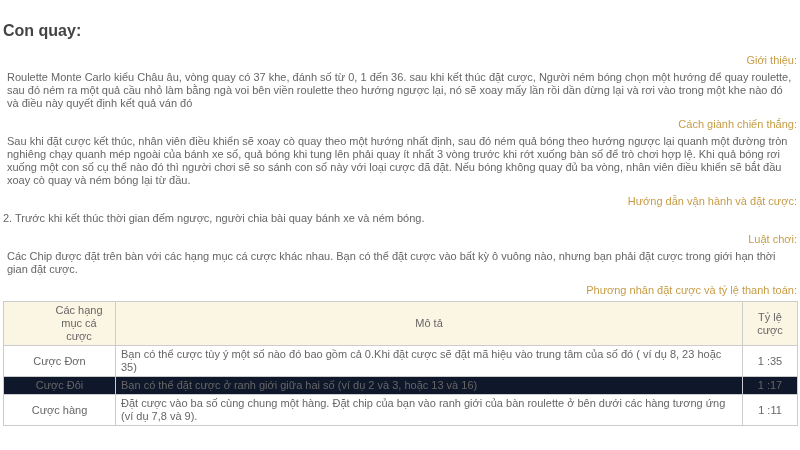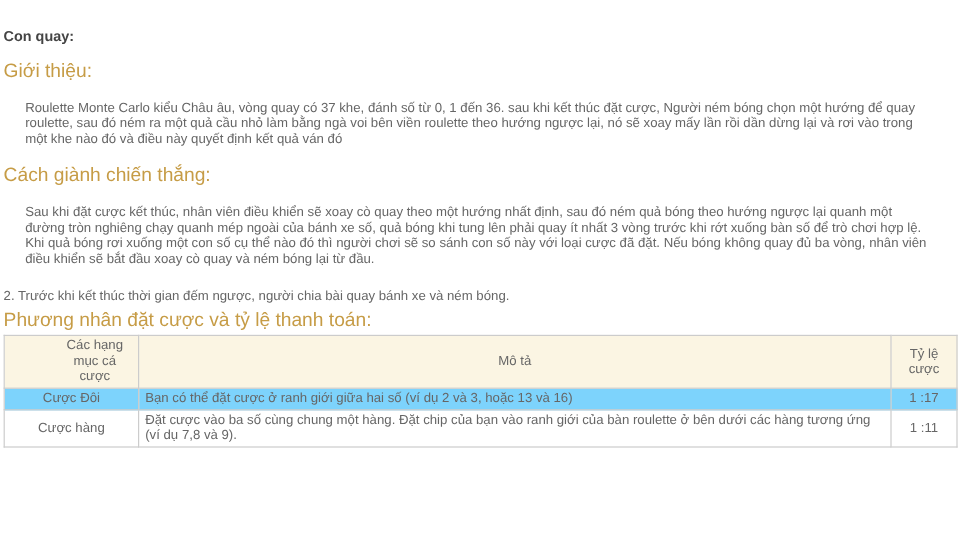--- a/index.html
+++ b/index.html
@@ -1,64 +1,74 @@
 <!DOCTYPE html>
 <html><head>
 <meta charset="utf-8">
 <style>
   html,body{margin:0;padding:0;background:#ffffff;}
   body{font-family:"Liberation Sans","DejaVu Sans",sans-serif;font-size:11px;line-height:13px;color:#666;width:800px;height:450px;overflow:hidden;}
   .container{padding:24px 3px 0 3px;}
-  h1{font-size:12px;line-height:13px;color:#444;margin:0 0 17px 0;font-weight:bold;}
-  .sec-heading{color:#c69c46;font-size:16px;line-height:12px;font-weight:normal;margin:8px 0 5px 0;}
-  p{margin:18px;padding:0;}
+  h1{font-size:16px;line-height:13px;color:#444;margin:0 0 17px 0;font-weight:bold;}
+  .sec-heading{color:#c69c46;font-size:11px;line-height:12px;font-weight:normal;margin:8px 0 5px 0;text-align:right;}
+  p{margin:4px;padding:0;}
   .list-line{margin:0;}
   table{border-collapse:collapse;width:795px;margin-top:5px;font-size:11px;line-height:13px;color:#666;table-layout:fixed;}
   th,td{border:1px solid #cccccc;padding:2px 5px;vertical-align:middle;}
   thead th{background:#fbf5e3;font-weight:normal;text-align:center;}
   .col-cat{width:62px;padding-left:44px;}
   .col-ratio{width:44px;}
   td.cat,td.ratio{text-align:center;}
-  tr.alt td{background:#7dd3fc;}
+  tr.alt td{background:#0f172a;}
 </style>
 </head>
 <body>
 
 <div class="container">
 
   <h1>Con quay:</h1>
 
   <div>
     <div class="sec-heading">Giới thiệu:</div>
     <p>Roulette Monte Carlo kiểu Châu âu, vòng quay có 37 khe, đánh số từ 0, 1 đến 36. sau khi kết thúc đặt cược, Người ném bóng chọn một hướng để quay roulette, sau đó ném ra một quả cầu nhỏ làm bằng ngà voi bên viền roulette theo hướng ngược lại, nó sẽ xoay mấy lần rồi dần dừng lại và rơi vào trong một khe nào đó và điều này quyết định kết quả ván đó</p>
   </div>
 
   <div>
     <div class="sec-heading">Cách giành chiến thắng:</div>
     <p>Sau khi đặt cược kết thúc, nhân viên điều khiển sẽ xoay cò quay theo một hướng nhất định, sau đó ném quả bóng theo hướng ngược lại quanh một đường tròn nghiêng chạy quanh mép ngoài của bánh xe số, quả bóng khi tung lên phải quay ít nhất 3 vòng trước khi rớt xuống bàn số để trò chơi hợp lệ. Khi quả bóng rơi xuống một con số cụ thể nào đó thì người chơi sẽ so sánh con số này với loại cược đã đặt. Nếu bóng không quay đủ ba vòng, nhân viên điều khiển sẽ bắt đầu xoay cò quay và ném bóng lại từ đầu.</p>
   </div>
 
   <div>
+    <div class="sec-heading">Hướng dẫn vận hành và đặt cược:</div>
     <p class="list-line">2. Trước khi kết thúc thời gian đếm ngược, người chia bài quay bánh xe và ném bóng.</p>
   </div>
 
+  <div>
+    <div class="sec-heading">Luật chơi:</div>
+    <p>Các Chip được đặt trên bàn với các hạng mục cá cược khác nhau. Bạn có thể đặt cược vào bất kỳ ô vuông nào, nhưng bạn phải đặt cược trong giới hạn thời gian đặt cược.</p>
+  </div>
 
   <div>
     <div class="sec-heading">Phương nhân đặt cược và tỷ lệ thanh toán:</div>
   </div>
 
   <table>
     <thead>
       <tr>
         <th class="col-cat">Các hạng mục cá cược</th>
         <th>Mô tả</th>
         <th class="col-ratio">Tỷ lệ cược</th>
       </tr>
     </thead>
     <tbody>
+      <tr>
+        <td class="cat">Cược Đơn</td>
+        <td>Bạn có thể cược tùy ý một số nào đó bao gồm cả 0.Khi đặt cược sẽ đặt mã hiệu vào trung tâm của số đó ( ví dụ 8, 23 hoặc 35)</td>
+        <td class="ratio">1 :35</td>
+      </tr>
       <tr class="alt">
         <td class="cat">Cược Đôi</td>
         <td>Bạn có thể đặt cược ở ranh giới giữa hai số (ví dụ 2 và 3, hoặc 13 và 16)</td>
         <td class="ratio">1 :17</td>
       </tr>
       <tr>
         <td class="cat">Cược hàng</td>
         <td>Đặt cược vào ba số cùng chung một hàng. Đặt chip của bạn vào ranh giới của bàn roulette ở bên dưới các hàng tương ứng (ví dụ 7,8 và 9).</td>
         <td class="ratio">1 :11</td>
       </tr>

